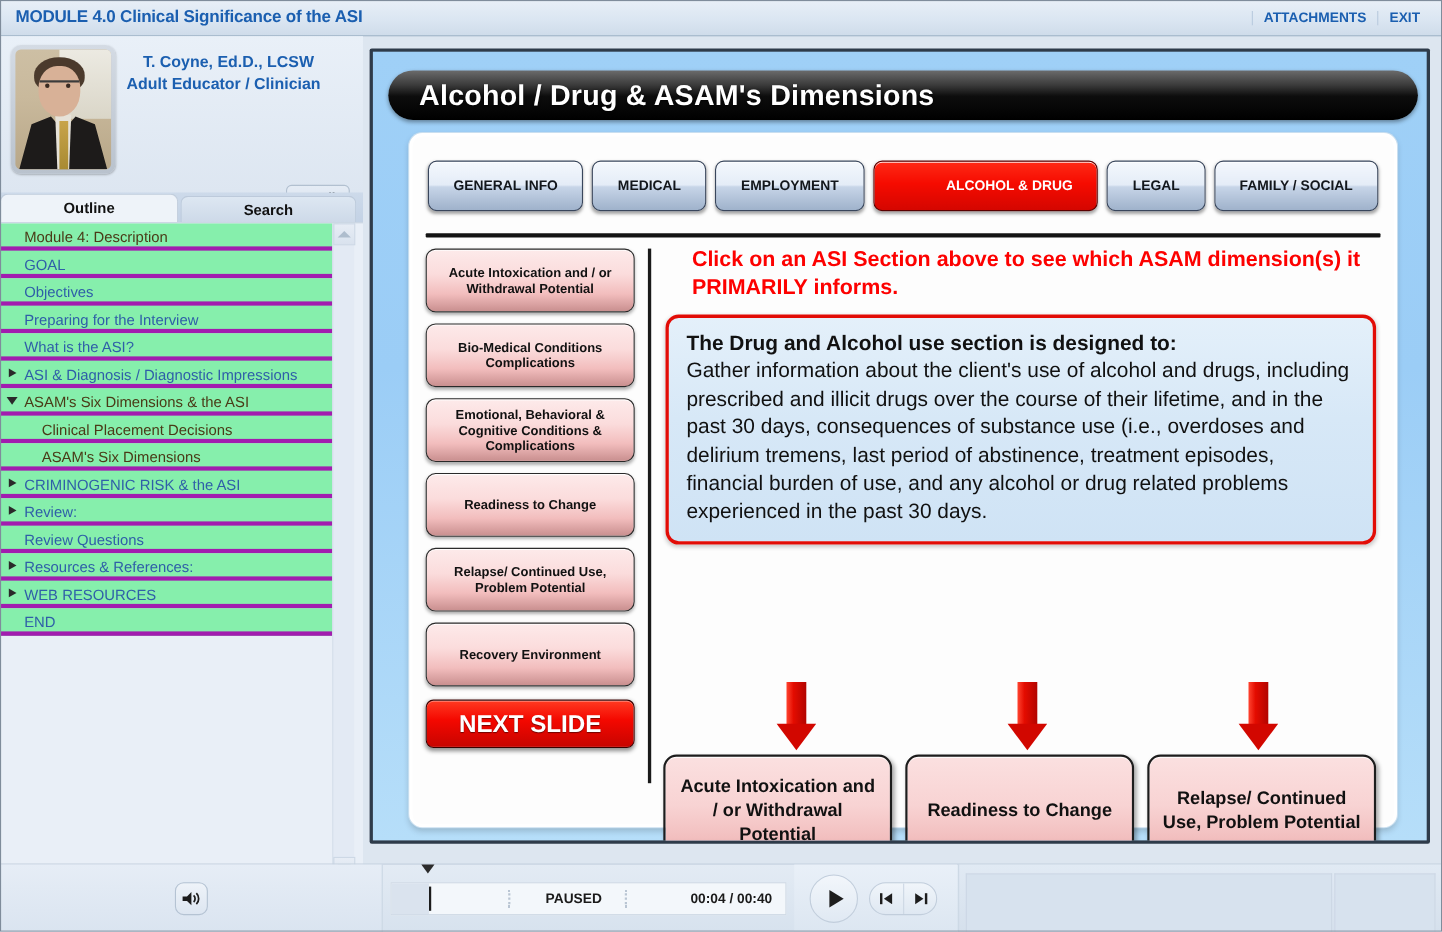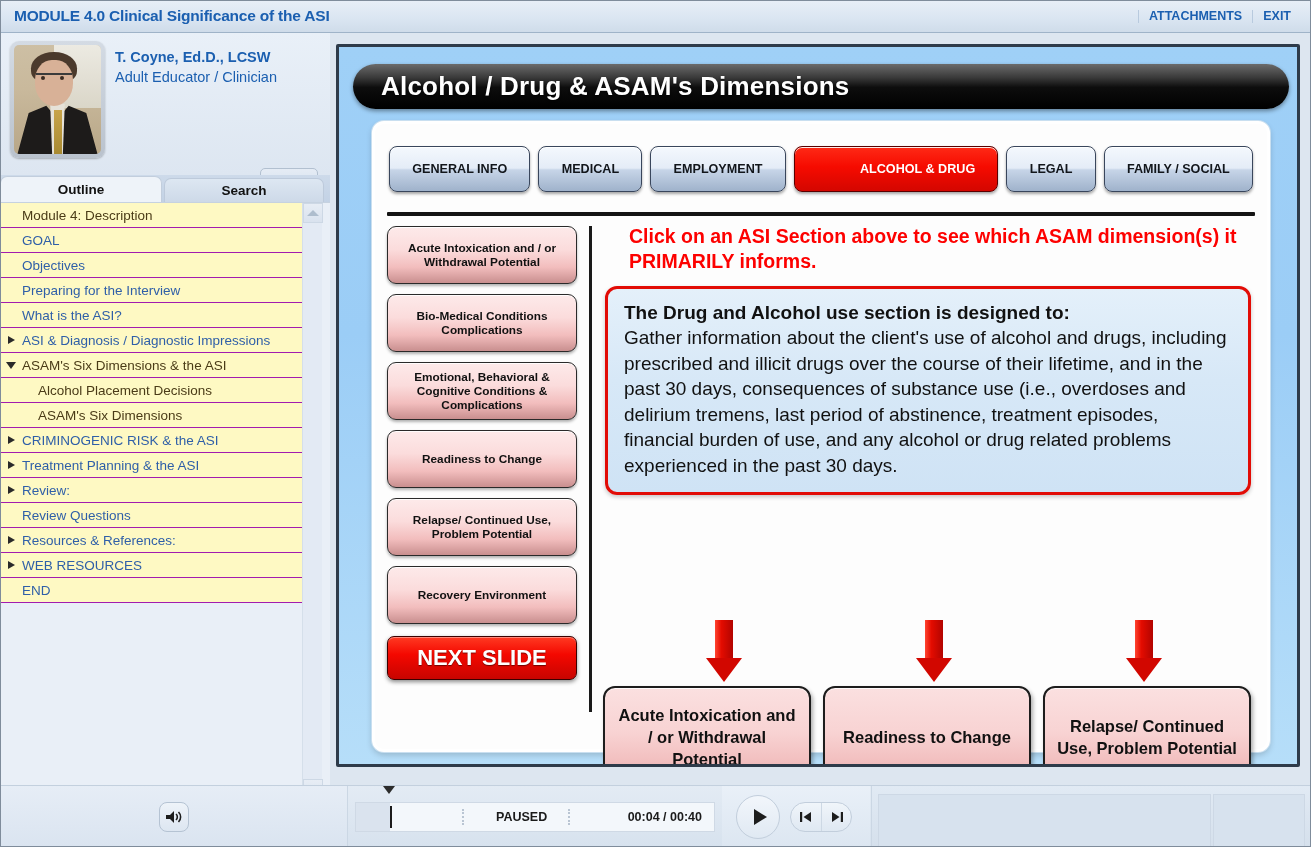--- a/index.html
+++ b/index.html
@@ -92,26 +92,26 @@
   .hs-shirt {
     position:absolute; left:36%; top:54%; width:28%; height:46%;
     background: #e6e2d8;
     clip-path: polygon(20% 0%, 80% 0%, 72% 100%, 28% 100%);
   }
   .hs-tie {
     position:absolute; left:46%; top:60%; width:9%; height:40%;
     background: linear-gradient(to bottom, #c8a44a, #a88a32);
   }
   .presenter-name {
-    position: absolute; left: 115px; top: 15px;
+    position: absolute; left: 130px; top: 15px;
     font-size: 14.5px; font-weight: bold; color: #1b5fb0; line-height: 19px;
   }
   .presenter-role {
     position: absolute; left: 115px; top: 35px;
-    font-size: 14.5px; font-weight: normal; color: #1b5fb0; line-height: 19px;
+    font-size: 14.5px; font-weight: bold; color: #1b5fb0; line-height: 19px;
   }
   .email-btn {
     position: absolute; right: 12px; top: 135px;
     font-size: 12px; font-weight: bold; color: #11161c;
     padding: 4px 12px; border-radius: 5px;
     border: 1px solid #b2c0d0;
     background: linear-gradient(to bottom,#e5ecf5,#d5e0ec);
     cursor: pointer;
   }
 
@@ -146,22 +146,22 @@
   }
   .outline-list {
     position: absolute; left: 0; top: 0; width: 308px; height: 614px;
     overflow: hidden;
   }
   .ol-item {
     position: relative;
     height: 25px; line-height: 25px;
     font-size: 13.5px;
     padding-left: 22px;
-    border-bottom: 1px solid #a21caf;
-    background: #fef9c3;
+    border-bottom: 4px solid #a21caf;
+    background: #86efac;
     color: #2f5fa8;
     white-space: nowrap;
     cursor: pointer;
   }
   .ol-item.lvl2 { padding-left: 38px; }
   .ol-item.current { color: #4a3b17; }
   .ol-item .tri {
     position: absolute; left: 8px; top: 50%; margin-top: -4px;
     width: 0; height: 0;
   }
@@ -508,24 +508,23 @@
 
     <div class="outline-wrap">
       <div class="outline-list" id="outline-list">
           <div class="ol-item current"><span>Module 4: Description</span></div>
           <div class="ol-item"><span>GOAL</span></div>
           <div class="ol-item"><span>Objectives</span></div>
           <div class="ol-item"><span>Preparing for the Interview</span></div>
           <div class="ol-item"><span>What is the ASI?</span></div>
           <div class="ol-item"><span class="tri closed"></span><span>ASI &amp; Diagnosis / Diagnostic Impressions</span></div>
           <div class="ol-item current"><span class="tri open"></span><span>ASAM's Six Dimensions &amp; the ASI</span></div>
-          <div class="ol-item lvl2 current"><span>Alcohol Placement Decisions</span></div>
+          <div class="ol-item lvl2 current"><span>Clinical Placement Decisions</span></div>
           <div class="ol-item lvl2 current"><span>ASAM's Six Dimensions</span></div>
           <div class="ol-item"><span class="tri closed"></span><span>CRIMINOGENIC RISK &amp; the ASI</span></div>
-          <div class="ol-item"><span class="tri closed"></span><span>Treatment Planning &amp; the ASI</span></div>
           <div class="ol-item"><span class="tri closed"></span><span>Review:</span></div>
           <div class="ol-item"><span>Review Questions</span></div>
           <div class="ol-item"><span class="tri closed"></span><span>Resources &amp; References:</span></div>
           <div class="ol-item"><span class="tri closed"></span><span>WEB RESOURCES</span></div>
           <div class="ol-item"><span>END</span></div>
           <div class="ol-blank"></div>
         </div>
       <div class="ol-scroll">
         <div class="ol-arrow up">
             <i></i>

